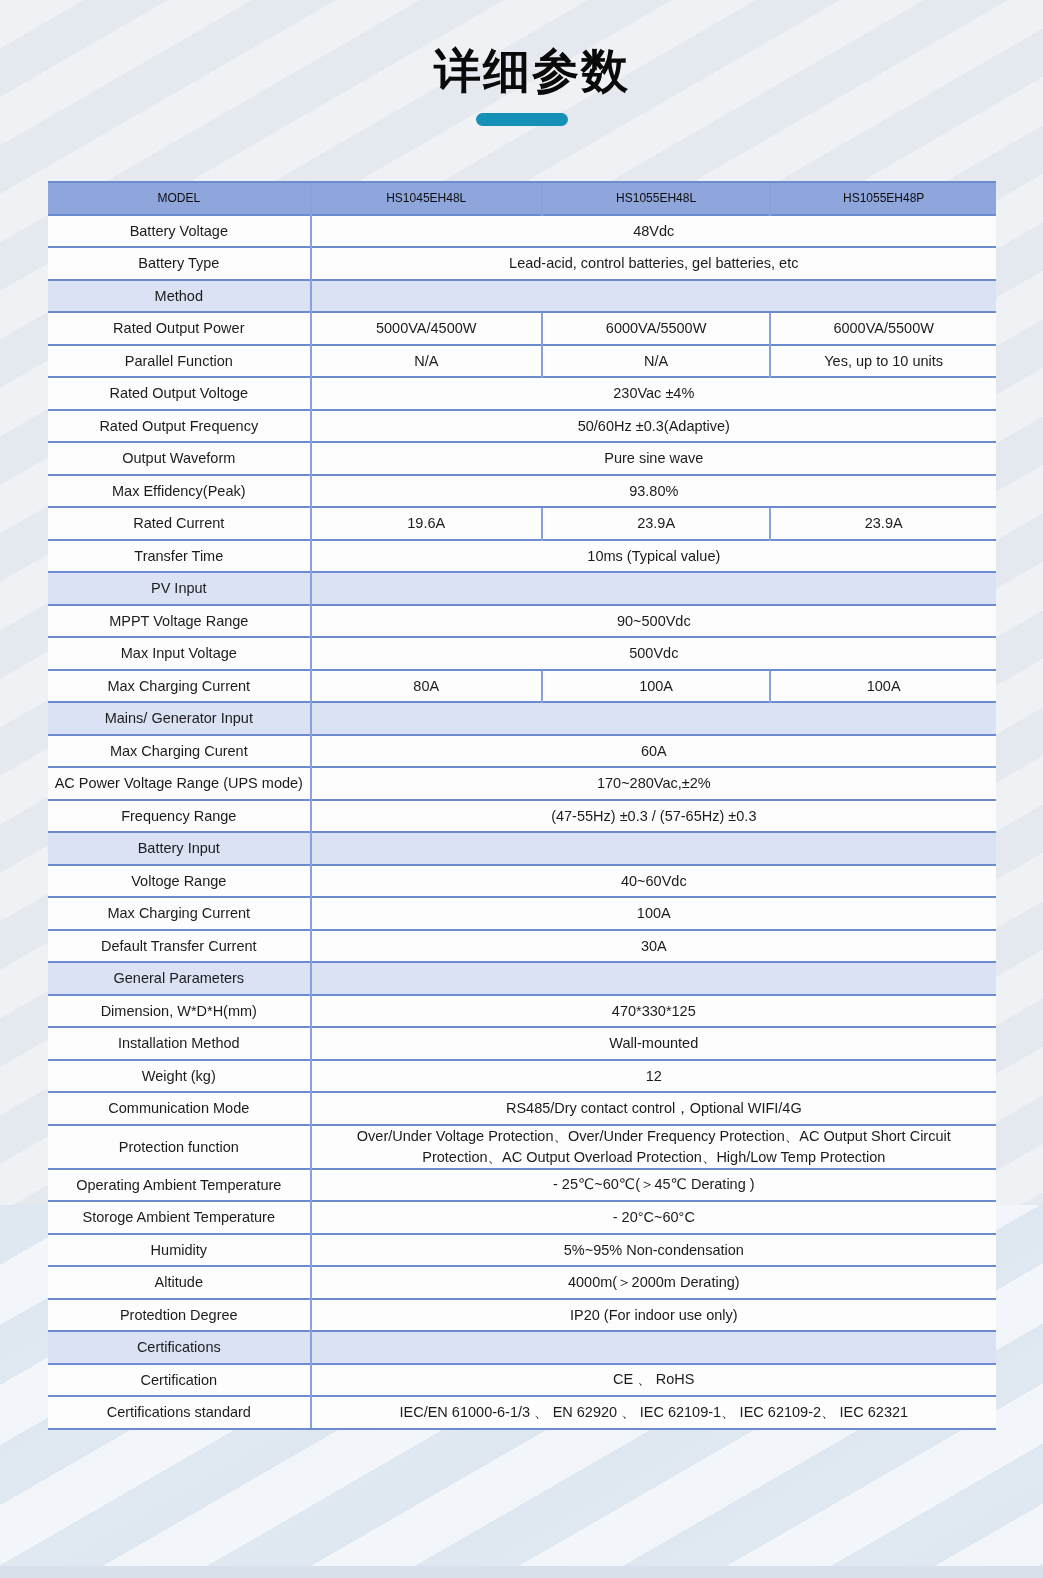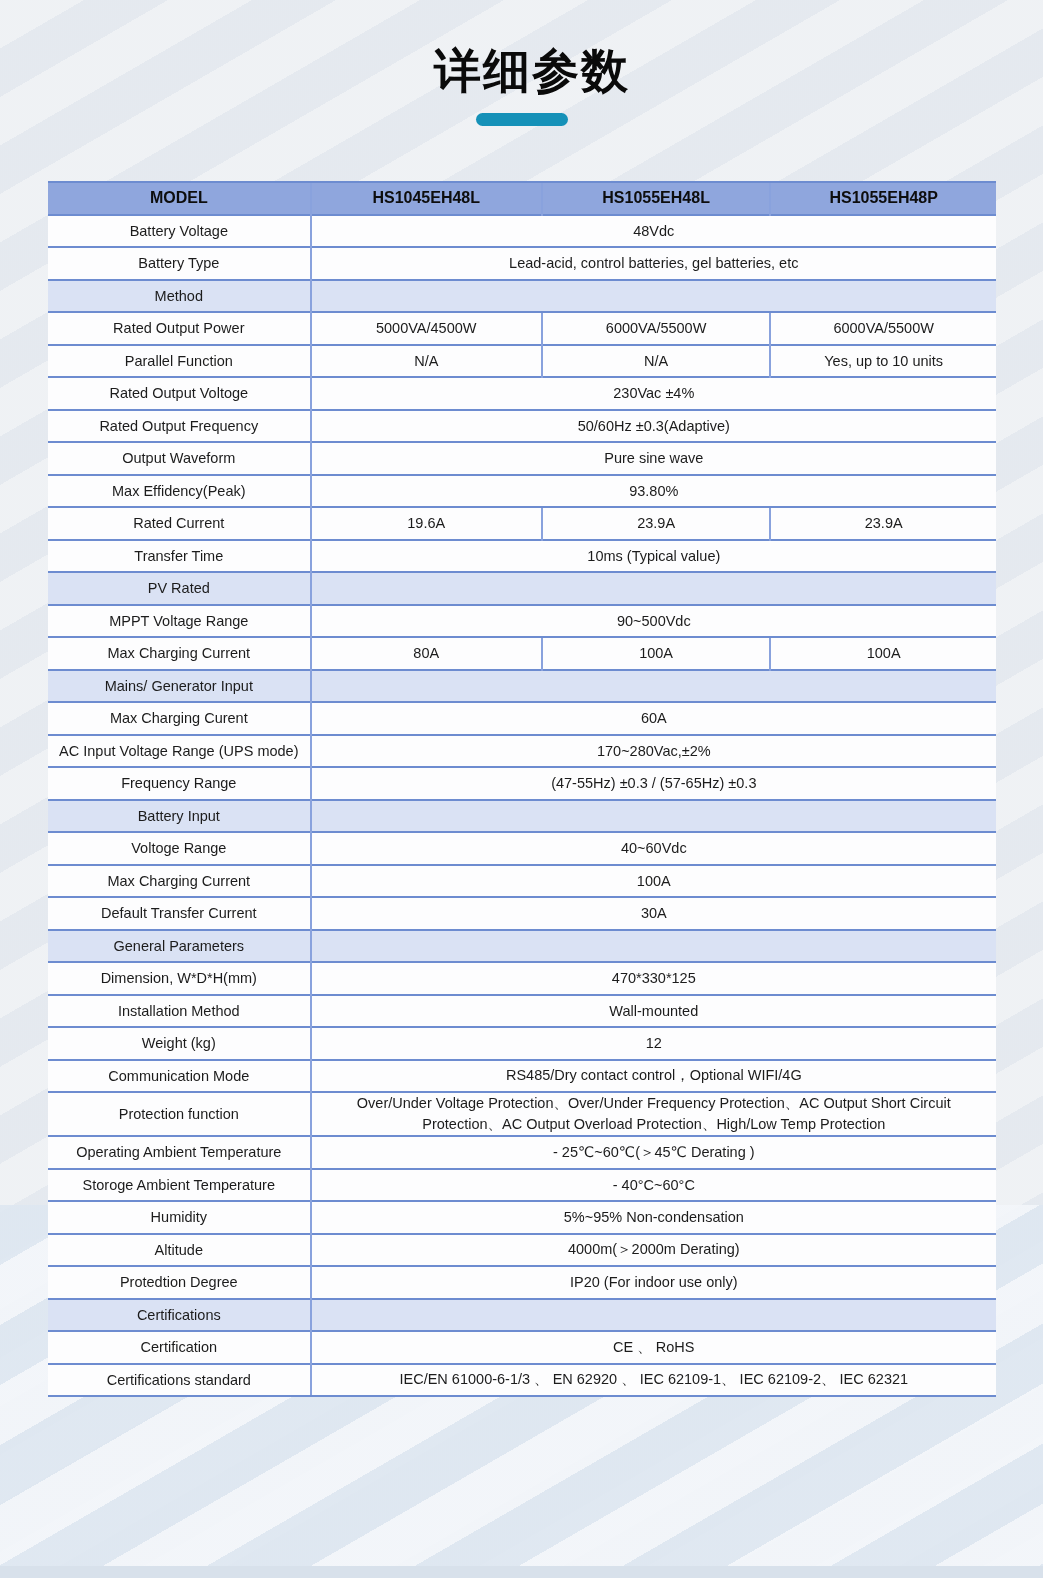--- a/index.html
+++ b/index.html
@@ -82,22 +82,22 @@
     overflow:hidden;
   }
   table.spec tr:last-child td{
     border-bottom:2px solid var(--hline,#6d8cd0);
   }
   table.spec td + td{
     border-left:2px solid var(--vline,#89a2dd);
   }
   tr.header-row td{
     background:var(--header-bg,#8fa6dd);
-    font-weight:700;
-    font-size:16px;
+    font-weight:400;
+    font-size:12px;
     color:#0d0d0d;
   }
   tr.section td{
     background:var(--section-bg,#dae2f4);
   }
   td.small-val{
     font-size:9.5px;
     line-height:1.45;
     padding:2px 4px;
   }
@@ -174,43 +174,47 @@
             <td>Rated Current</td>
             <td>19.6A</td>
             <td>23.9A</td>
             <td>23.9A</td>
           </tr>
           <tr>
             <td>Transfer Time</td>
             <td colspan="3">10ms (Typical value)</td>
           </tr>
           <tr class="section">
-            <td>PV Rated</td>
+            <td>PV Input</td>
             <td colspan="3"></td>
           </tr>
           <tr>
             <td>MPPT Voltage Range</td>
             <td colspan="3">90~500Vdc</td>
+          </tr>
+          <tr>
+            <td>Max Input Voltage</td>
+            <td colspan="3">500Vdc</td>
           </tr>
           <tr>
             <td>Max Charging Current</td>
             <td>80A</td>
             <td>100A</td>
             <td>100A</td>
           </tr>
           <tr class="section">
             <td>Mains/ Generator Input</td>
             <td colspan="3"></td>
           </tr>
           <tr>
             <td>Max Charging Curent</td>
             <td colspan="3">60A</td>
           </tr>
           <tr>
-            <td>AC Input Voltage Range (UPS mode)</td>
+            <td>AC Power Voltage Range (UPS mode)</td>
             <td colspan="3">170~280Vac,±2%</td>
           </tr>
           <tr>
             <td>Frequency Range</td>
             <td colspan="3">(47-55Hz) ±0.3 / (57-65Hz) ±0.3</td>
           </tr>
           <tr class="section">
             <td>Battery Input</td>
             <td colspan="3"></td>
           </tr>
@@ -249,21 +253,21 @@
           <tr>
             <td>Protection function</td>
             <td colspan="3" class="small-val">Over/Under Voltage Protection、Over/Under Frequency Protection、AC Output Short Circuit Protection、AC Output Overload Protection、High/Low Temp Protection</td>
           </tr>
           <tr>
             <td>Operating Ambient Temperature</td>
             <td colspan="3">- 25℃~60℃(＞45℃ Derating )</td>
           </tr>
           <tr>
             <td>Storoge Ambient Temperature</td>
-            <td colspan="3">- 40°C~60°C</td>
+            <td colspan="3">- 20°C~60°C</td>
           </tr>
           <tr>
             <td>Humidity</td>
             <td colspan="3">5%~95% Non-condensation</td>
           </tr>
           <tr>
             <td>Altitude</td>
             <td colspan="3">4000m(＞2000m Derating)</td>
           </tr>
           <tr>

